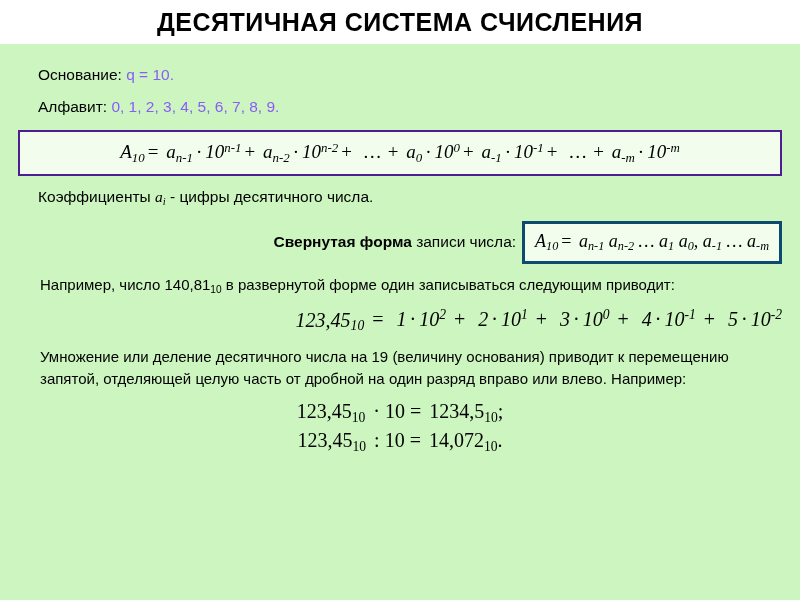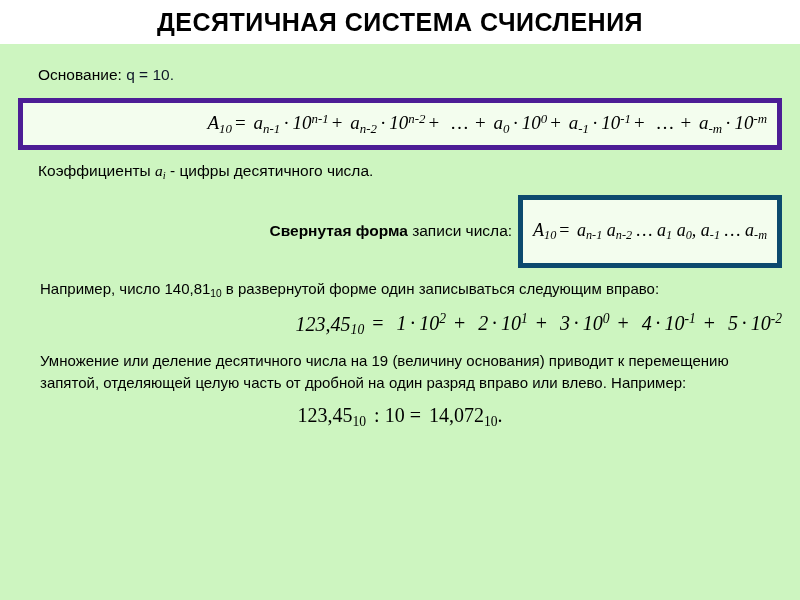--- a/index.html
+++ b/index.html
@@ -48,43 +48,43 @@
     box-sizing: border-box;
     padding: 22px 18px 10px 18px;
   }
   .line {
     font-size: 15.5px;
     color: #000000;
     margin: 0 0 14px 0;
     padding-left: 20px;
   }
   .blue {
-    color: #0f172a;
+    color: #8b5cf6;
   }
   .bold {
     font-weight: bold;
   }
   .formula-box {
     background: #f3fdee;
-    border: 5px solid #4c1d95;
+    border: 2px solid #4c1d95;
     margin: 6px 0 12px 0;
     padding: 8px 10px;
-    text-align: right;
+    text-align: center;
     font-family: "Liberation Serif", serif;
     font-size: 19px;
     font-style: italic;
     color: #000000;
     white-space: nowrap;
     overflow: hidden;
   }
   .formula-inline {
     display: inline-block;
     background: #f3fdee;
-    border: 5px solid #0c4a6e;
-    padding: 20px 10px;
+    border: 3px solid #0c4a6e;
+    padding: 7px 10px;
     font-family: "Liberation Serif", serif;
     font-size: 18px;
     font-style: italic;
     vertical-align: middle;
     margin-left: 6px;
   }
   .formula-plain {
     font-family: "Liberation Serif", serif;
     font-size: 20px;
     font-style: italic;
@@ -141,20 +141,24 @@
     <div class="title-text">ДЕСЯТИЧНАЯ СИСТЕМА СЧИСЛЕНИЯ</div>
   </div>
 
   <div class="content-panel">
 
     <div class="line">
       <span>Основание:</span>
       <span class="blue">q = 10.</span>
     </div>
 
+    <div class="line">
+      <span>Алфавит:</span>
+      <span class="blue">0, 1, 2, 3, 4, 5, 6, 7, 8, 9.</span>
+    </div>
 
 
     <div class="formula-box">
       <span>A</span><sub>10</sub><span class="op">=</span>
       <span><span>a</span><sub>n-1</sub><span class="op">·</span><span>10</span><sup>n-1</sup></span><span class="op">+</span>
       <span><span>a</span><sub>n-2</sub><span class="op">·</span><span>10</span><sup>n-2</sup></span><span class="op">+</span>
       <span class="op">…</span><span class="op">+</span>
       <span><span>a</span><sub>0</sub><span class="op">·</span><span>10</span><sup>0</sup></span><span class="op">+</span>
       <span><span>a</span><sub>-1</sub><span class="op">·</span><span>10</span><sup>-1</sup></span><span class="op">+</span>
       <span class="op">…</span><span class="op">+</span>
@@ -178,34 +182,39 @@
         <span>a</span><sub>1</sub>
         <span>a</span><sub>0</sub><span>,</span>
         <span>a</span><sub>-1</sub>
         <span>…</span>
         <span>a</span><sub>-m</sub>
       </span>
     </div>
 
     <div class="para">
       <span>Например, число 140,81</span><sub>10</sub><span> в развернутой форме один записываться следующим</span>
-      <span>вправо:</span>
+      <span>приводит:</span>
     </div>
 
     <div class="formula-plain">
       <span>123,45</span><sub>10</sub><span class="op">&nbsp;=&nbsp;</span>
       <span><span>1</span><span class="op">·</span><span>10</span><sup>2</sup></span><span class="op">&nbsp;+&nbsp;</span>
       <span><span>2</span><span class="op">·</span><span>10</span><sup>1</sup></span><span class="op">&nbsp;+&nbsp;</span>
       <span><span>3</span><span class="op">·</span><span>10</span><sup>0</sup></span><span class="op">&nbsp;+&nbsp;</span>
       <span><span>4</span><span class="op">·</span><span>10</span><sup>-1</sup></span><span class="op">&nbsp;+&nbsp;</span>
       <span><span>5</span><span class="op">·</span><span>10</span><sup>-2</sup></span>
     </div>
 
     <div class="para">Умножение или деление десятичного числа на 19 (величину основания) приводит к перемещению запятой, отделяющей целую часть от дробной на один разряд вправо или влево. Например:</div>
 
+    <div class="eqline">
+      <span>123,45</span><sub>10</sub>
+      <span class="op">· 10 =</span>
+      <span>1234,5</span><sub>10</sub><span>;</span>
+    </div>
 
     <div class="eqline">
       <span>123,45</span><sub>10</sub>
       <span class="op">: 10 =</span>
       <span>14,072</span><sub>10</sub><span>.</span>
     </div>
 
   </div>
 </div>
 

